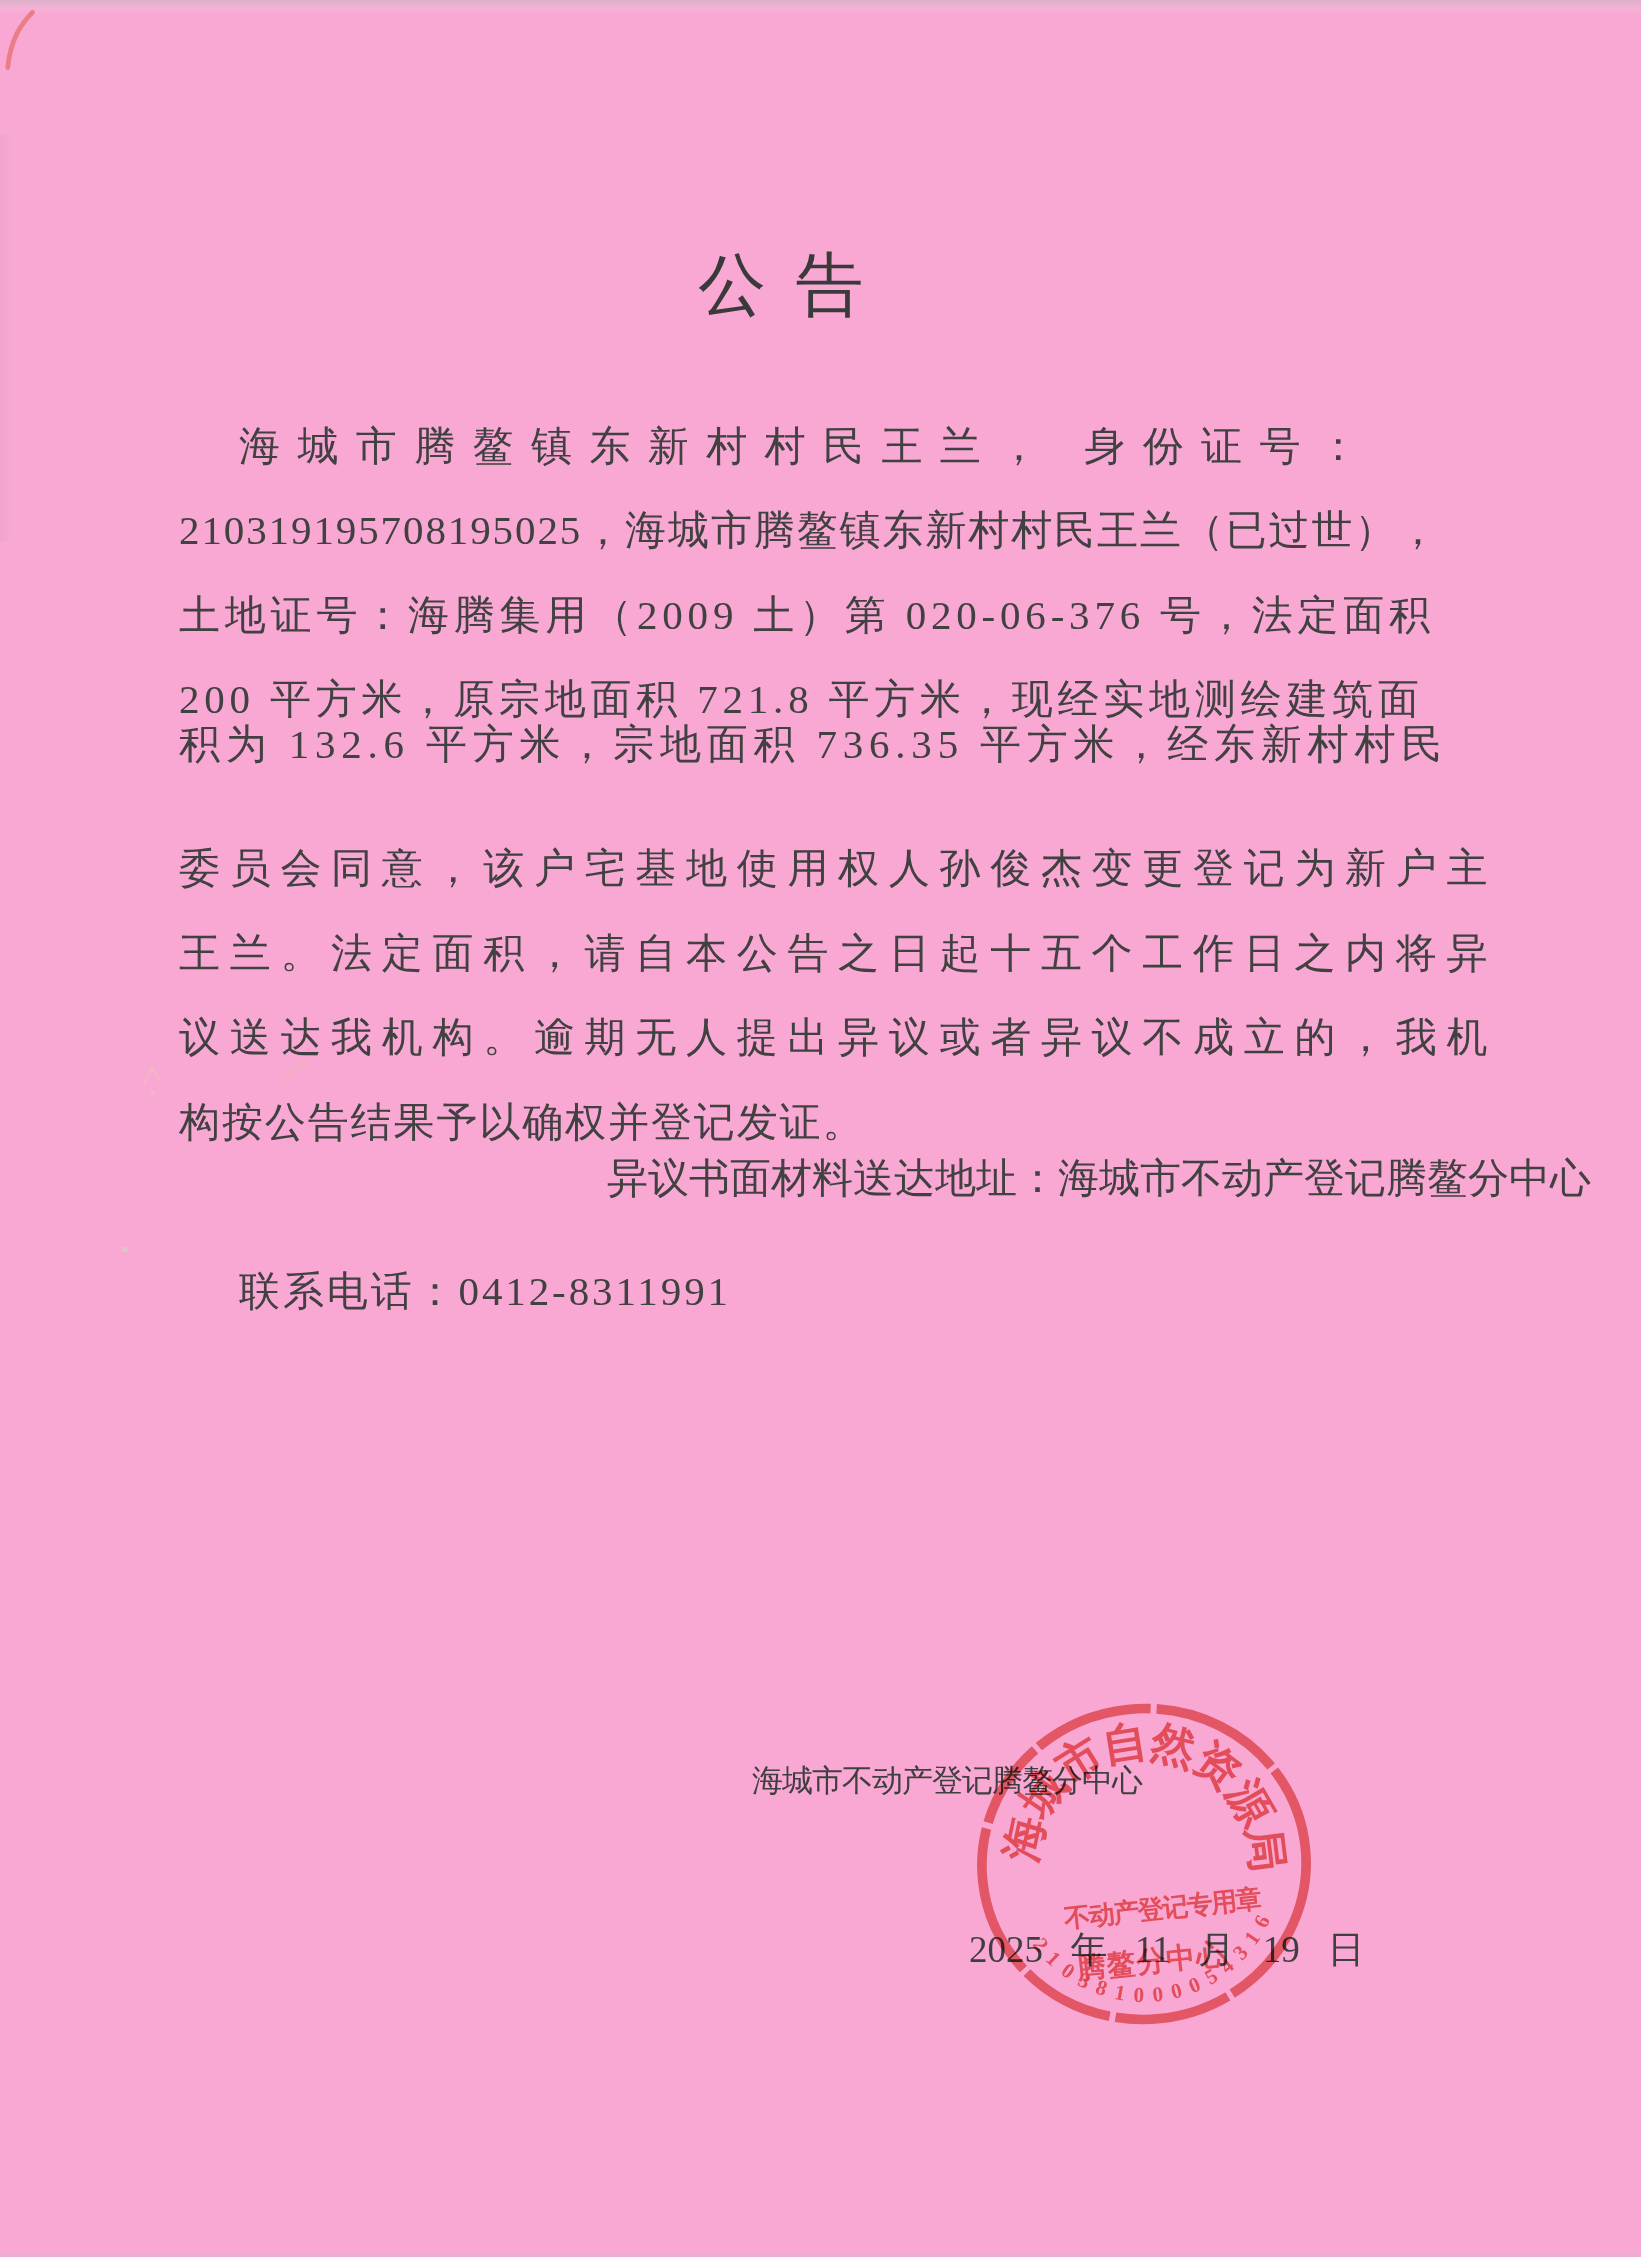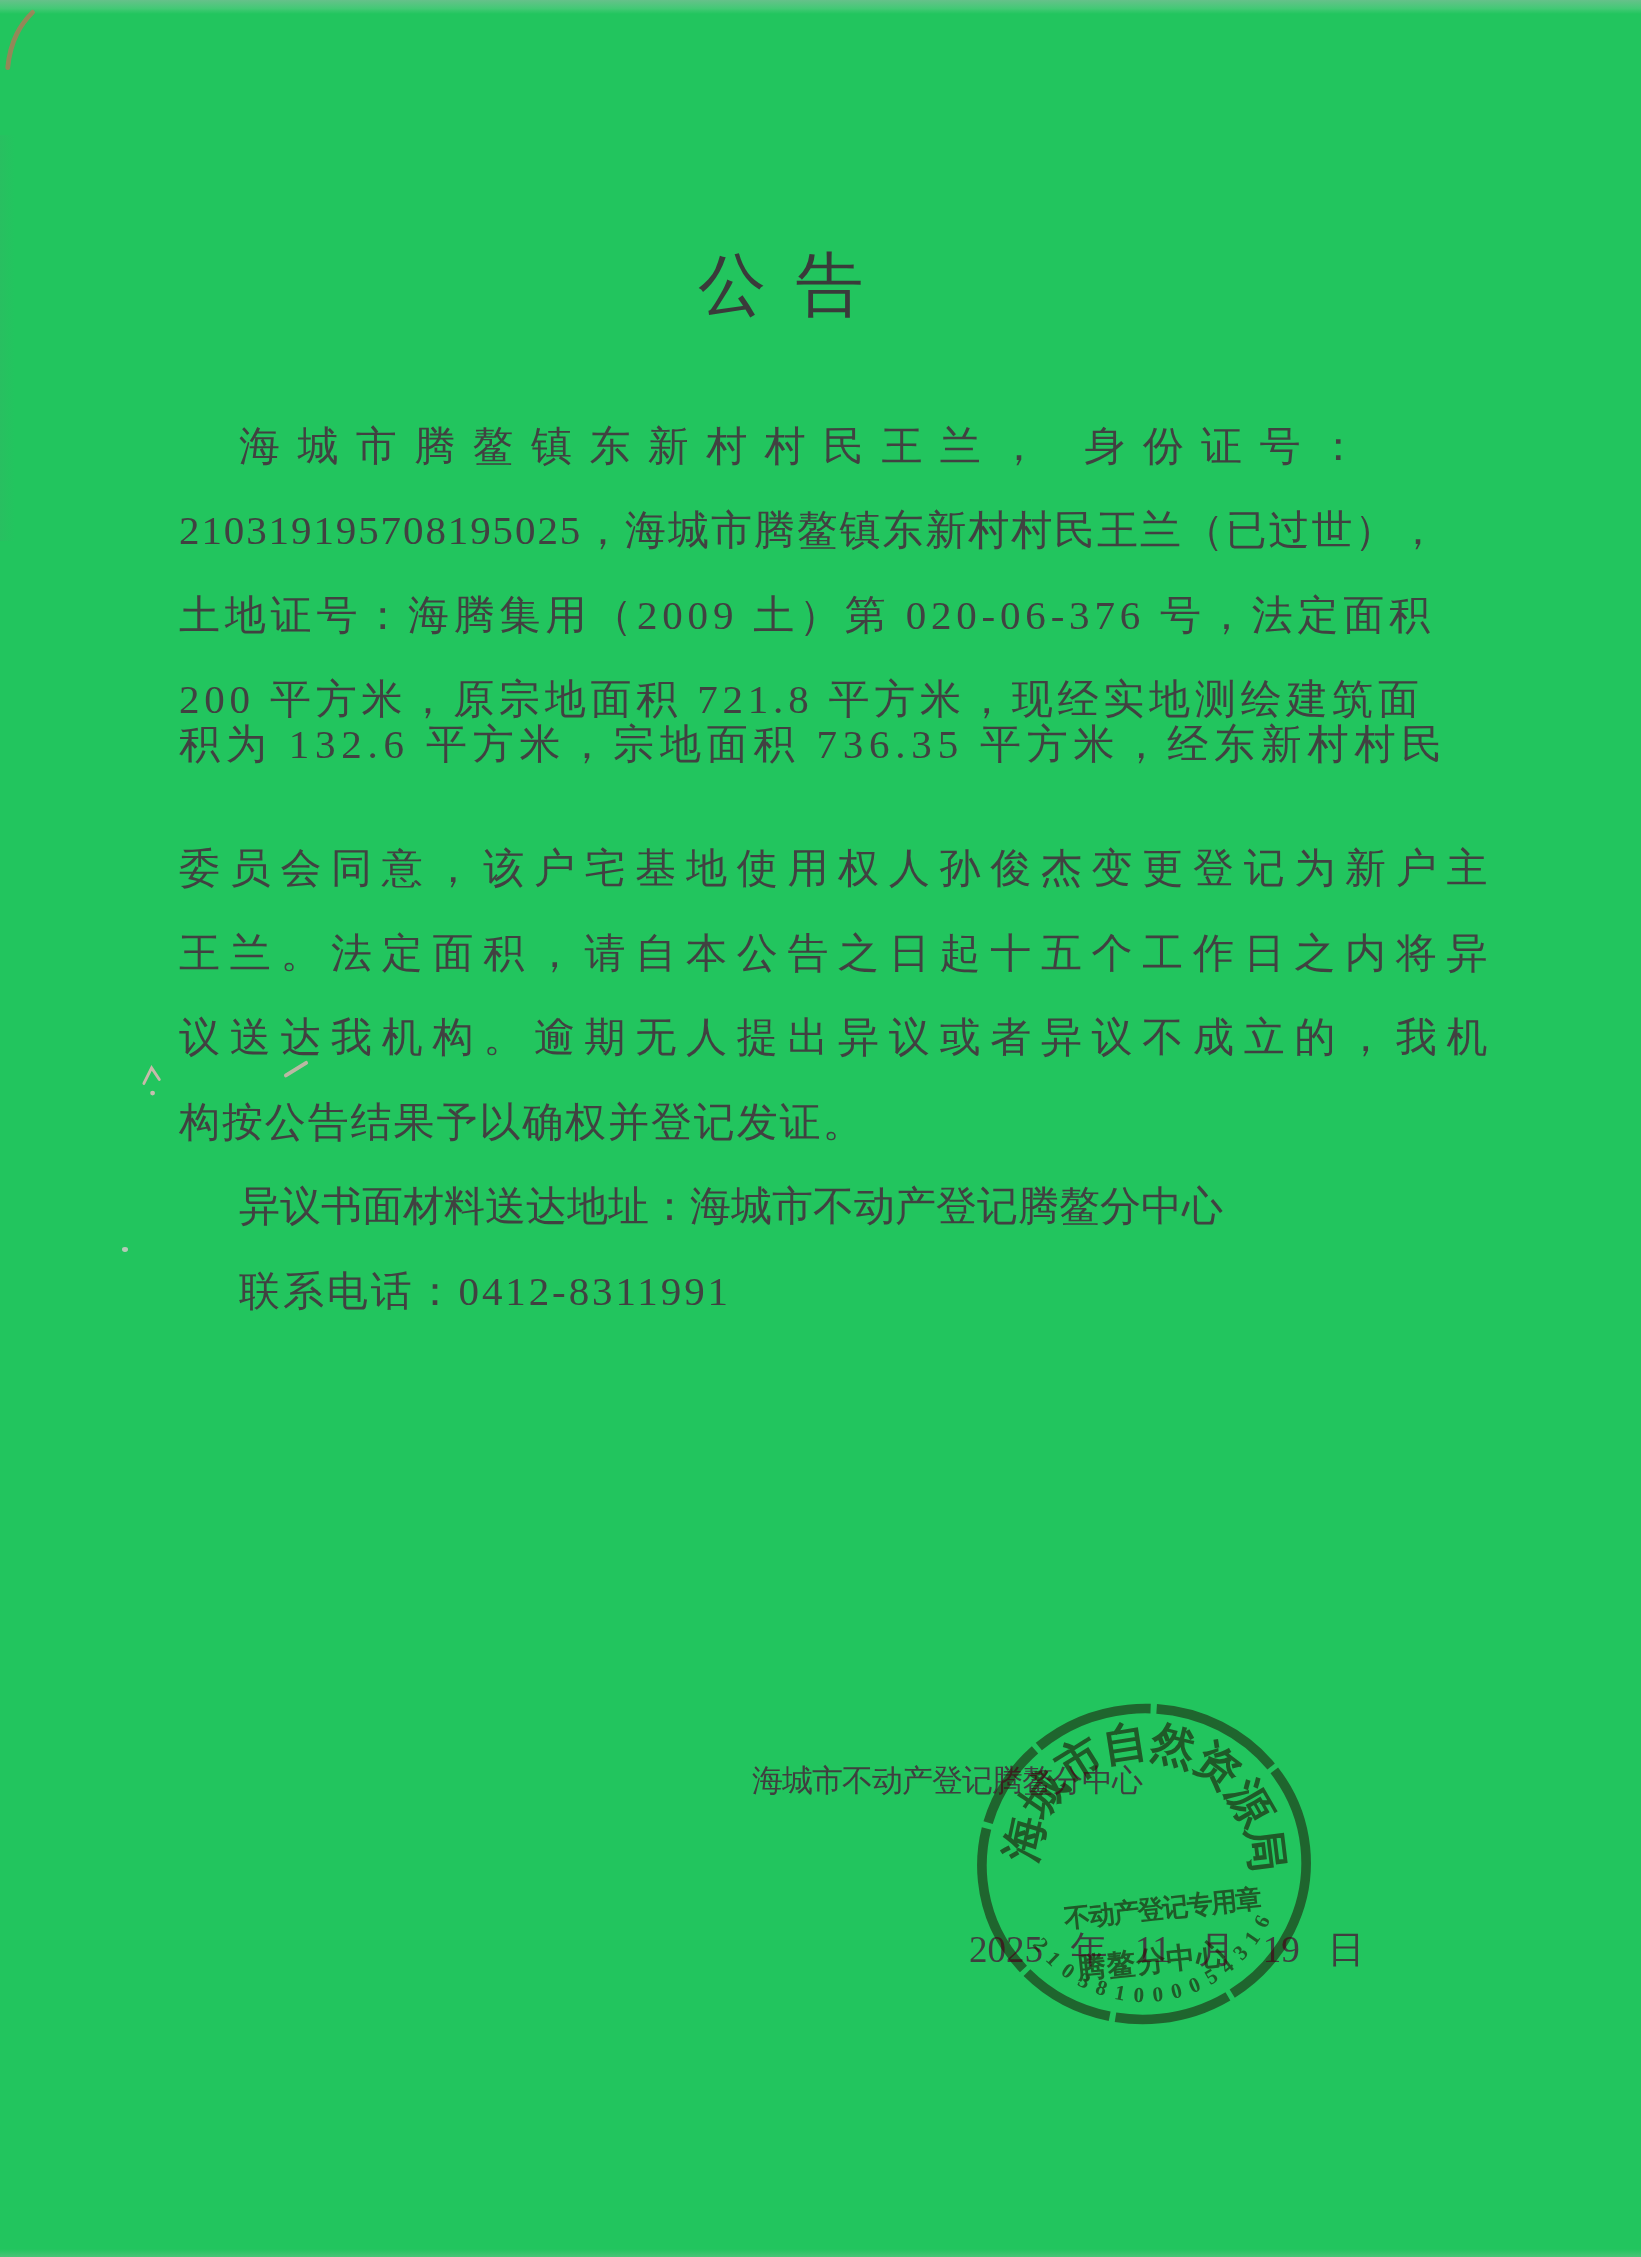--- a/index.html
+++ b/index.html
@@ -2,21 +2,21 @@
 <html><head>
 <meta charset="utf-8">
 <style>
   html,body{margin:0;padding:0;}
   body{
     width:1641px;height:2257px;
     background:#ffffff;
     font-family:"Liberation Serif","DejaVu Serif",serif;
     position:relative;overflow:hidden;
   }
-  .page{position:absolute;inset:0;background:#22c55e;}
+  .page{position:absolute;inset:0;background:#f9a8d4;}
   .scan-top-noise{
     position:absolute;left:0;top:0;width:1641px;height:13.5px;
     background:linear-gradient(to bottom,rgba(185,188,192,0.45),rgba(220,222,225,0.18) 60%,rgba(255,255,255,0));
   }
   .scan-left-shade{
     position:absolute;left:0;top:135px;width:15.4px;height:406px;
     background:linear-gradient(to right,rgba(120,120,125,0.07),rgba(255,255,255,0));
   }
   .scan-bottom-noise{
     position:absolute;left:0;bottom:0;width:1641px;height:7.7px;
@@ -68,21 +68,21 @@
 
   <div class="body-line indent" style="top:422px;letter-spacing:17.4px;">海城市腾鳌镇东新村村民王兰， 身份证号：</div>
   <div class="body-line" style="top:506px;letter-spacing:1.9px;">210319195708195025，海城市腾鳌镇东新村村民王兰（已过世），</div>
   <div class="body-line" style="top:591px;letter-spacing:4.8px;">土地证号：海腾集用（2009 土）第 020-06-376 号，法定面积</div>
   <div class="body-line" style="top:675px;letter-spacing:4.8px;">200 平方米，原宗地面积 721.8 平方米，现经实地测绘建筑面</div>
   <div class="body-line" style="top:720px;letter-spacing:5.8px;">积为 132.6 平方米，宗地面积 736.35 平方米，经东新村村民</div>
   <div class="body-line" style="top:844px;letter-spacing:9.7px;">委员会同意，该户宅基地使用权人孙俊杰变更登记为新户主</div>
   <div class="body-line" style="top:929px;letter-spacing:9.7px;">王兰。法定面积，请自本公告之日起十五个工作日之内将异</div>
   <div class="body-line" style="top:1098px;letter-spacing:1.9px;">构按公告结果予以确权并登记发证。</div>
   <div class="body-line" style="top:1013px;letter-spacing:9.7px;">议送达我机构。逾期无人提出异议或者异议不成立的，我机</div>
-  <div class="body-line indent" style="top:1182px;letter-spacing:0px;">异议书面材料送达地址：海城市不动产登记腾鳌分中心</div>
+  <div class="body-line indent" style="top:1154px;letter-spacing:0px;text-align:right;">异议书面材料送达地址：海城市不动产登记腾鳌分中心</div>
   <div class="body-line indent" style="top:1267px;letter-spacing:2.9px;">联系电话：0412-8311991</div>
 
   <div class="signature">海城市不动产登记腾鳌分中心</div>
   <div class="issue-date">2025 年 11 月 19 日</div>
 
   <svg class="seal" viewBox="0 0 360 346">
     <g transform="rotate(-6 180 173)" fill="#e4544a" fill-opacity="0.88">
       <ellipse cx="180" cy="173" rx="168" ry="161" fill="none" stroke="#e05a50" stroke-width="10" stroke-opacity="0.82" pathLength="1000" stroke-dasharray="173 5 117 6 95 5 152 6 88 5 121 6 132 5 84"></ellipse>
 
       <g font-size="46" font-weight="bold" text-anchor="middle">

